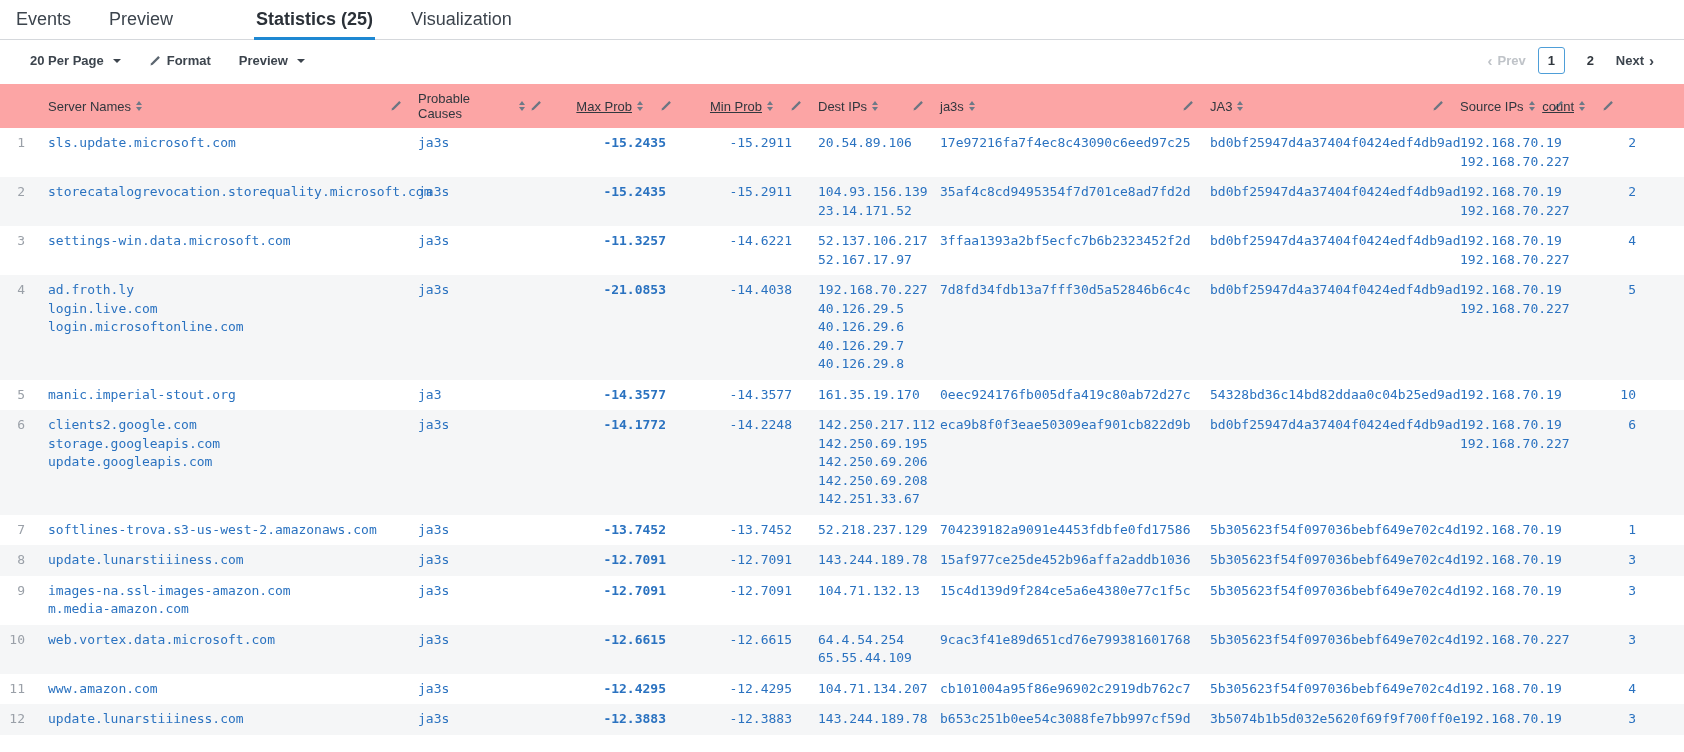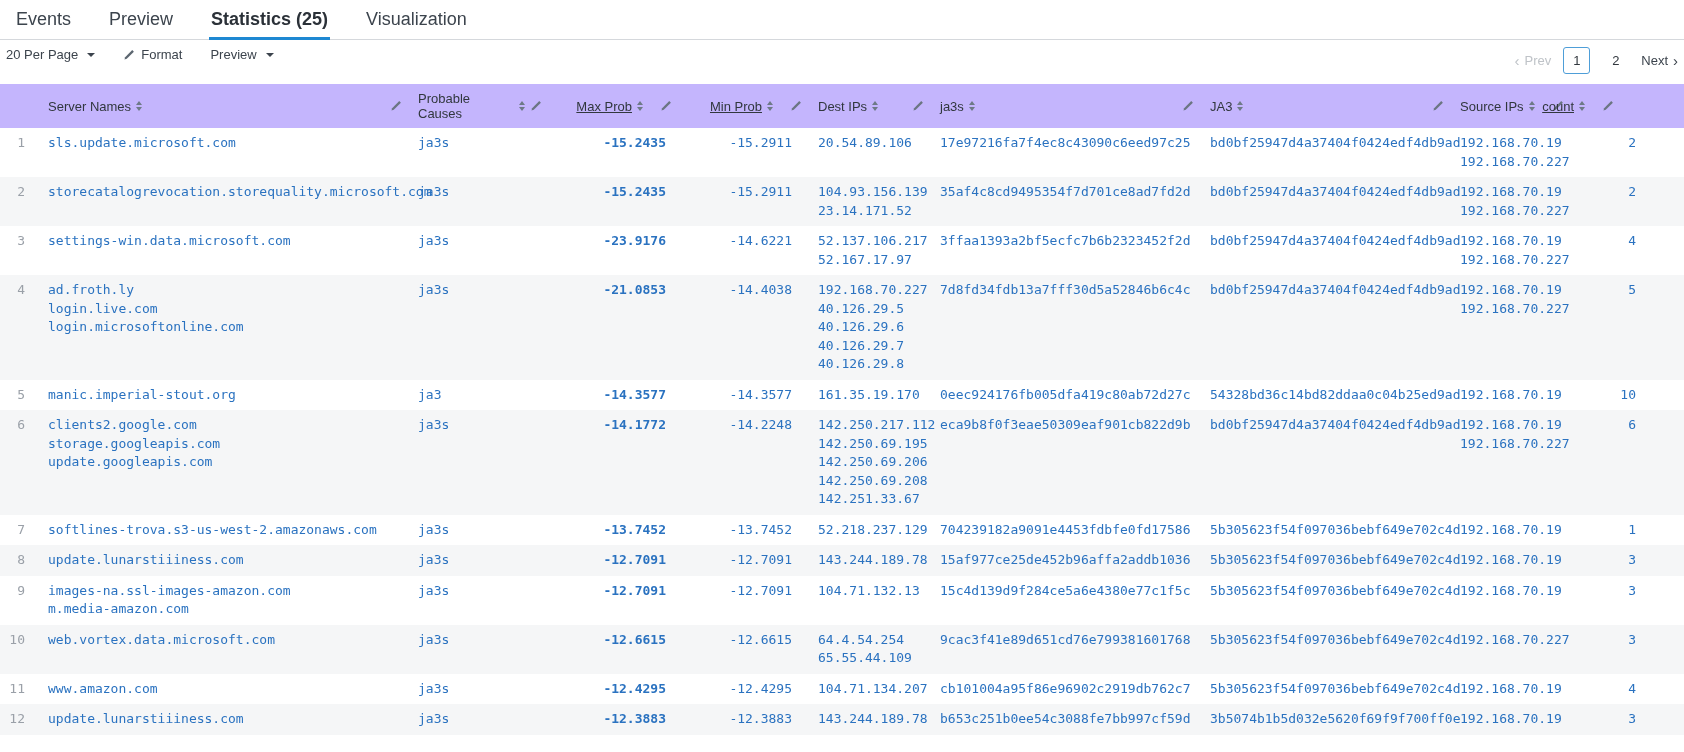--- a/index.html
+++ b/index.html
@@ -2,43 +2,43 @@
 <html><head>
 <meta charset="utf-8">
 <style>
   * { box-sizing: border-box; margin: 0; padding: 0; }
   html,body { width:1684px; height:752px; overflow:hidden; background:#fff;
     font-family:"Liberation Sans", sans-serif; color:#31373e; }
 
   
   .tabbar { display:flex; gap:34px; padding:0 14px; border-bottom:1px solid #d5d8dc; }
   .tab { font-size:18px; color:#3c444d; padding:9px 2px 9px; position:relative; cursor:pointer; }
-  .tab.active { font-weight:bold; color:#2b3138; }
+  .tab.active { font-weight:bold; color:#2b3138;margin-left:45px; }
   .tab.active::after { content:""; position:absolute; left:0; right:0; bottom:-1px; height:3px; background:#1e88d2; }
 
   
-  .toolbar { display:flex; justify-content:space-between; align-items:flex-start; padding:7px 6px 6px; }
+  .toolbar { display:flex; justify-content:space-between; align-items:center; padding:7px 30px 6px;font-weight:bold; }
   .tool-group { display:flex; align-items:center; gap:28px; }
   .tool-btn { display:inline-flex; align-items:center; gap:6px; font-size:13px; color:#3c444d; cursor:pointer; }
   .caret { width:0; height:0; border-left:4px solid transparent; border-right:4px solid transparent;
            border-top:4px solid #3c444d; display:inline-block; margin-left:3px; }
   .pencil { color:#5c6670; display:inline-flex; }
 
   
   .pager { display:flex; align-items:center; gap:12px; font-size:13px; }
   .pager .prev { color:#bfc3c8; display:inline-flex; align-items:center; gap:5px; }
   .pager .next { color:#3c444d; display:inline-flex; align-items:center; gap:5px; cursor:pointer; }
   .chev { font-size:15px; line-height:1; }
   .page-num { min-width:27px; height:27px; display:inline-flex; align-items:center; justify-content:center;
               color:#31373e; cursor:pointer; }
   .page-num.current { border:1px solid #4e9ed8; border-radius:3px; }
 
   
   table { width:1684px; border-collapse:collapse; table-layout:fixed; margin-top:4px; }
-  thead th { background:#c4b5fd; font-size:13px; font-weight:400; color:#31373e;
+  thead th { background:#fca5a5; font-size:13px; font-weight:400; color:#31373e;
              padding:7px 8px; text-align:left; }
   .th-inner { display:flex; align-items:center; gap:5px; }
   th.align-right .th-inner { justify-content:flex-end;text-decoration:underline; }
   .edit-icon { margin-left:auto; color:#6b7582; display:inline-flex; cursor:pointer; }
   th.align-right .edit-icon { margin-left:12px; }
   th.col-count { padding-right:70px; }
 
   .sort-icon { display:inline-flex; flex-direction:column; align-items:center; cursor:pointer; }
   .tri { display:block; width:0; height:0; border-left:3.5px solid transparent; border-right:3.5px solid transparent; }
   .tri.up   { border-bottom:4px solid #6e7987; margin-bottom:2px; }
@@ -290,21 +290,21 @@
             <div>192.168.70.227</div>
           </td>
           <td class="cell align-right col-count">2</td>
         </tr>
         <tr>
           <td class="row-num">3</td>
           <td class="cell align-left col-server_names">
             <div>settings-win.data.microsoft.com</div>
           </td>
           <td class="cell align-left col-probable_causes">ja3s</td>
-          <td class="cell align-right col-max_prob">-23.9176</td>
+          <td class="cell align-right col-max_prob">-11.3257</td>
           <td class="cell align-right col-min_prob">-14.6221</td>
           <td class="cell align-left col-dest_ips">
             <div>52.137.106.217</div>
             <div>52.167.17.97</div>
           </td>
           <td class="cell align-left col-ja3s">3ffaa1393a2bf5ecfc7b6b2323452f2d</td>
           <td class="cell align-left col-ja3">bd0bf25947d4a37404f0424edf4db9ad</td>
           <td class="cell align-left col-source_ips">
             <div>192.168.70.19</div>
             <div>192.168.70.227</div>

